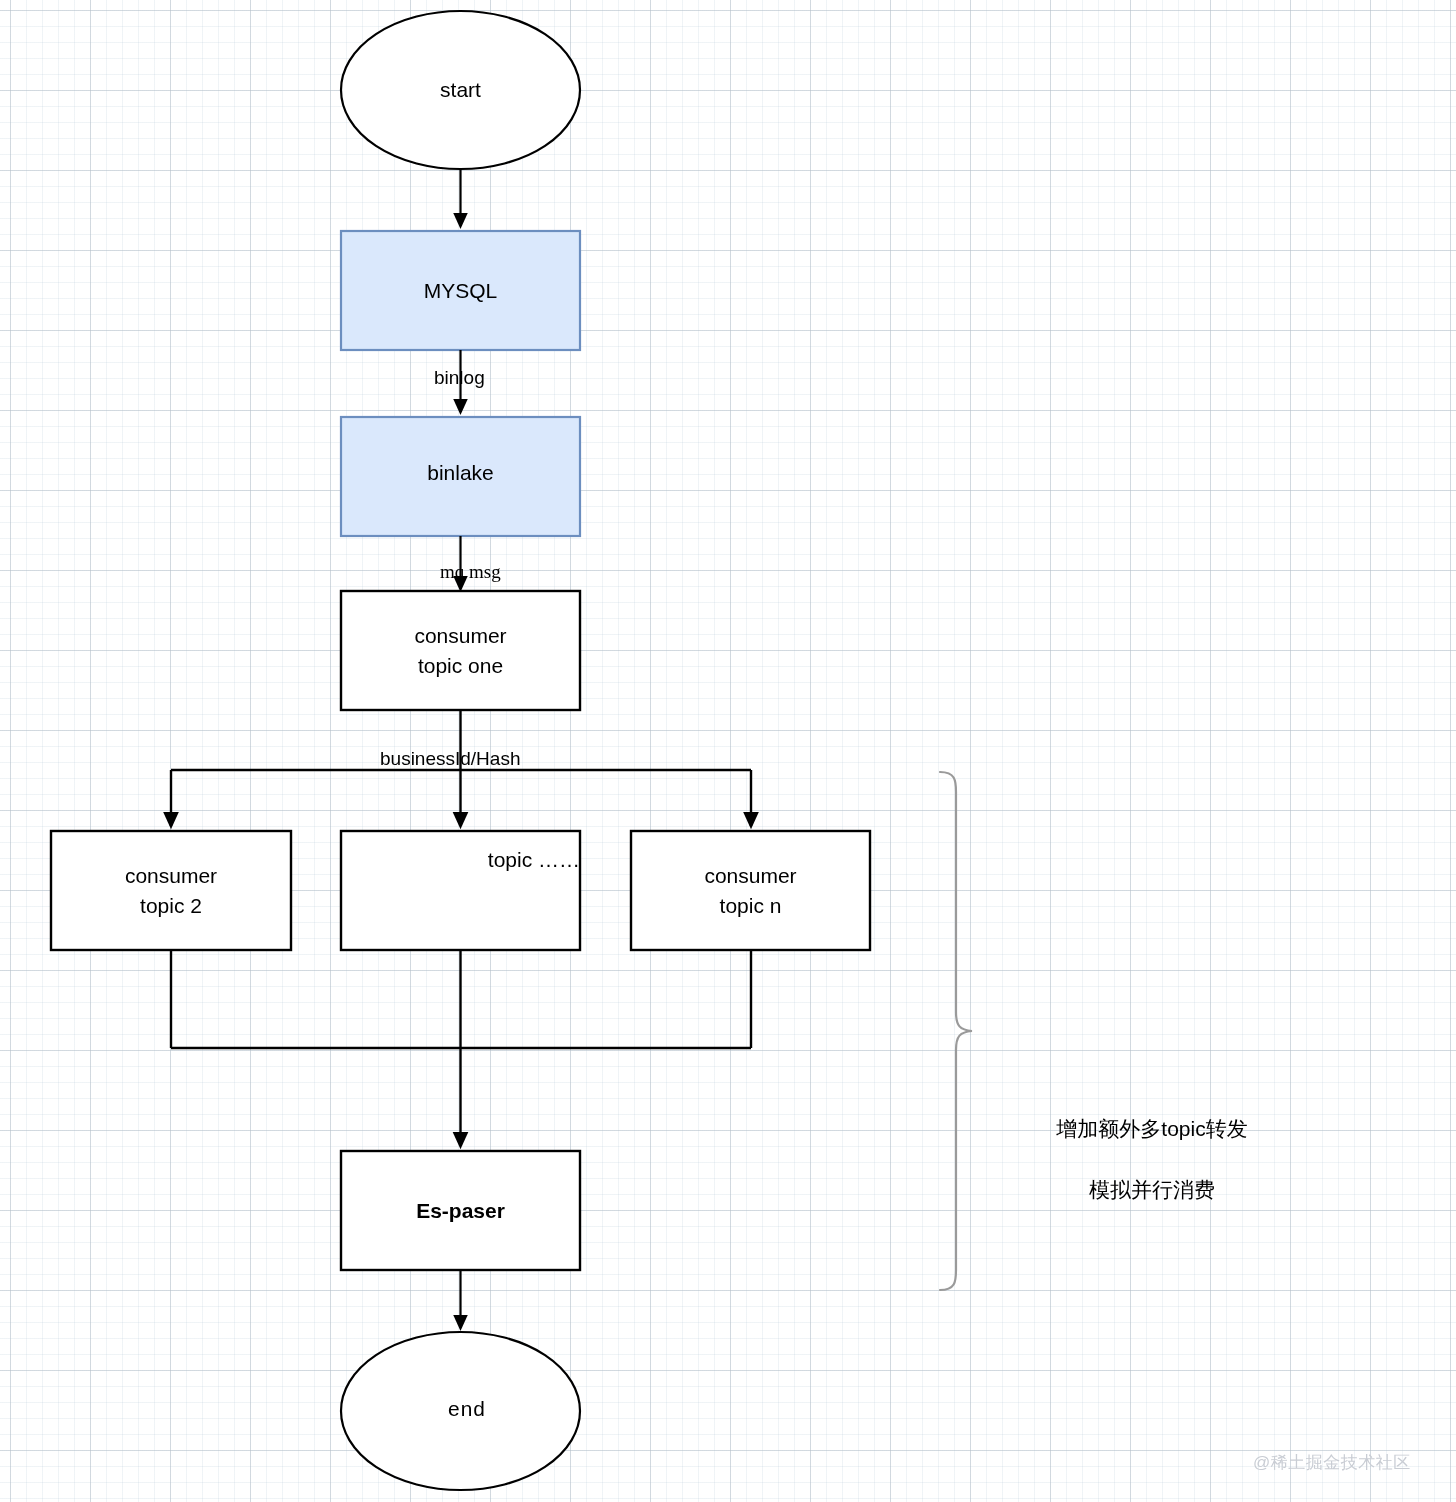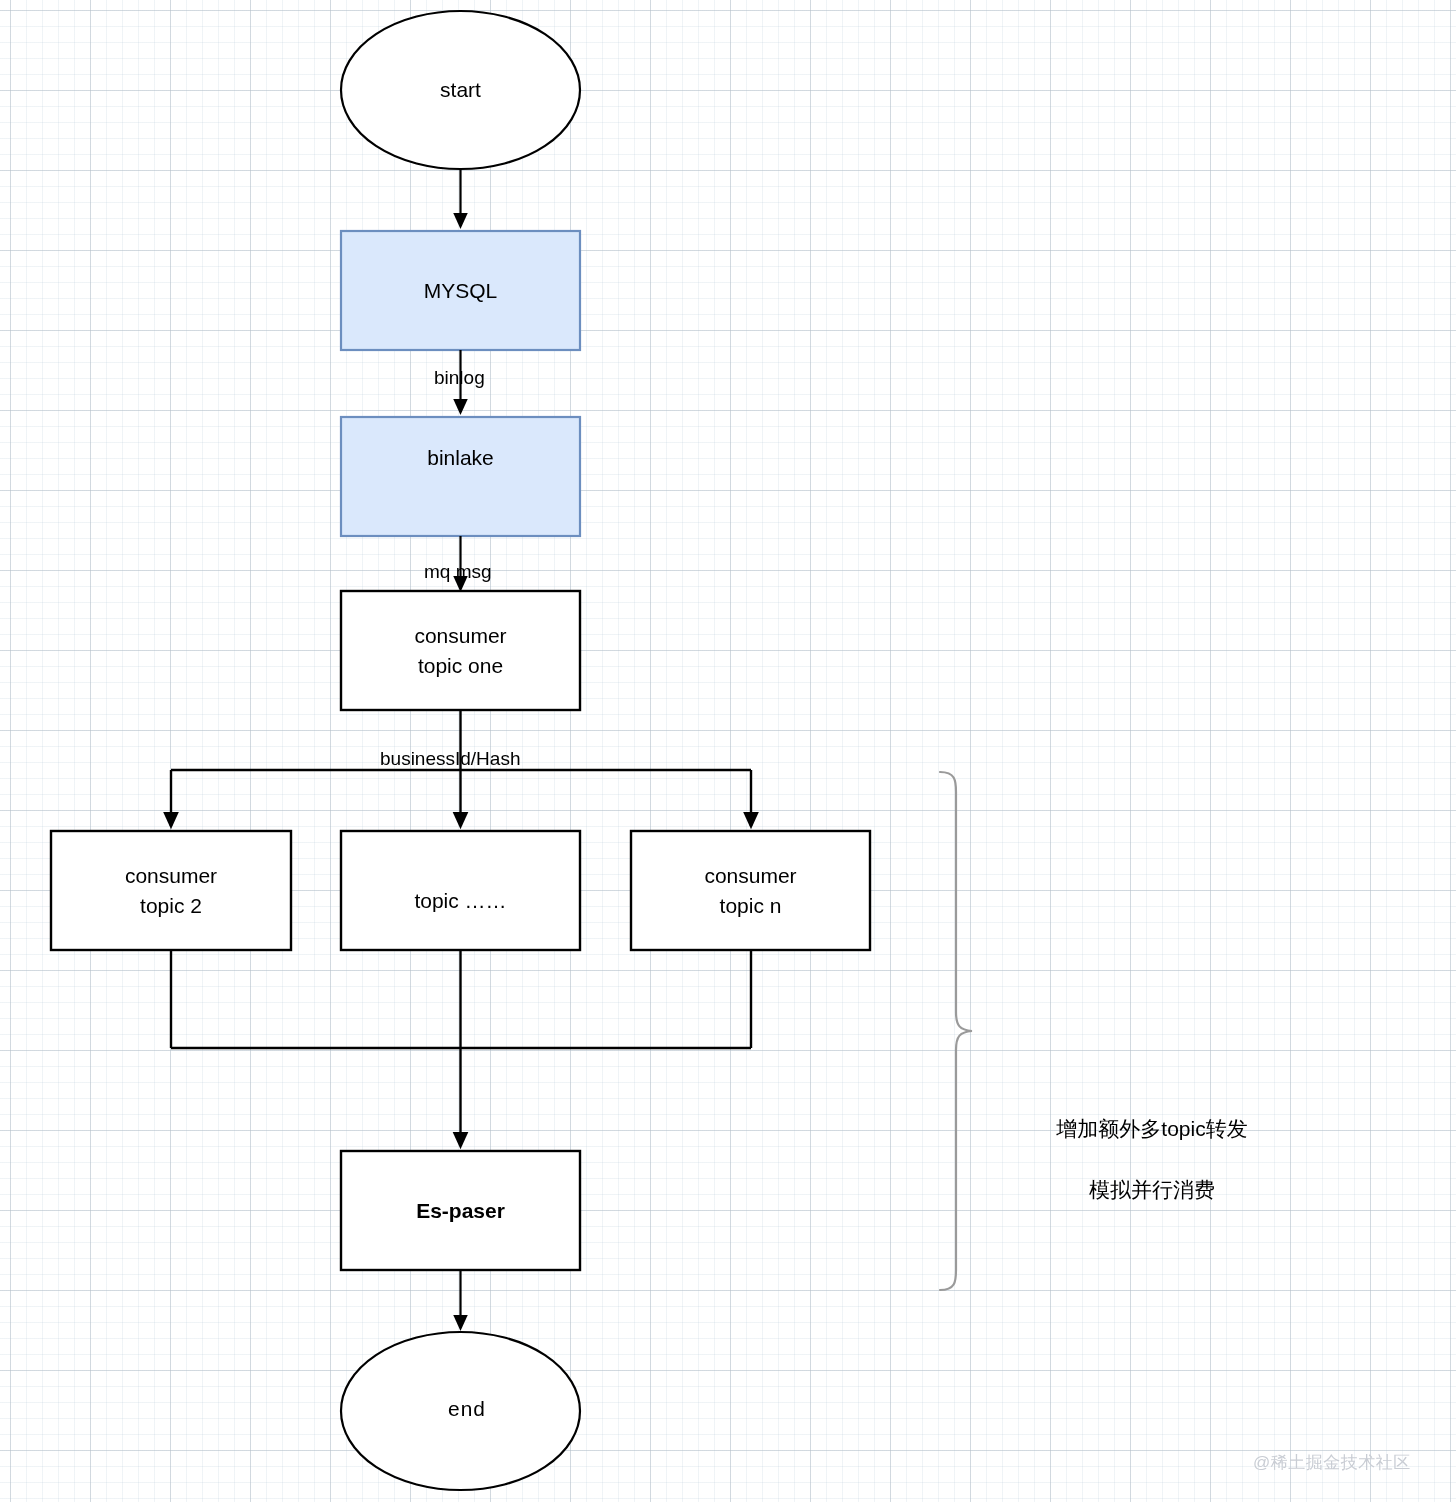--- a/index.html
+++ b/index.html
@@ -124,56 +124,56 @@
   </svg>
 
   <div class="node-label" style="left:341px; top:231px; width:239px; height:119px;">
     <span>MYSQL</span>
   </div>
 
   <div class="node-label" style="left:341px; top:11px; width:239px; height:158px;">
     <span>start</span>
   </div>
 
-  <div class="node-label" style="left:341px; top:398px; width:239px; height:119px;">
+  <div class="node-label" style="left:341px; top:413px; width:239px; height:119px;">
     <span>binlake</span>
   </div>
 
   <div class="node-label" style="left:341px; top:591px; width:239px; height:119px;">
     <span>consumer
 topic one</span>
   </div>
 
   <div class="node-label" style="left:51px; top:831px; width:240px; height:119px;">
     <span>consumer
 topic 2</span>
   </div>
 
-  <div class="node-label" style="left:341px; top:831px; width:239px; height:139px;">
+  <div class="node-label" style="left:341px; top:790px; width:239px; height:139px;align-items:flex-end;">
     <span>topic ……</span>
   </div>
 
   <div class="node-label" style="left:631px; top:831px; width:239px; height:119px;">
     <span>consumer
 topic n</span>
   </div>
 
   <div class="node-label" style="left:341px; top:1151px; width:239px; height:119px;font-weight:bold;">
     <span>Es-paser</span>
   </div>
 
   <div class="node-label" style="left:347px; top:1332px; width:239px; height:158px;font-family:Liberation Mono, monospace;">
     <span>end</span>
   </div>
 
   <div class="edge-label" style="left:434px; top:366px;">
     <span>binlog</span>
   </div>
 
-  <div class="edge-label" style="left:424px; top:560px;">
+  <div class="edge-label" style="left:440px; top:560px;font-family:Liberation Serif, serif;">
     <span>mq msg</span>
   </div>
 
   <div class="edge-label" style="left:380px; top:747px;">
     <span>businessId/Hash</span>
   </div>
 
   <div class="brace-note" style="left:988px; top:1084px; width:240px;margin-left:44px;">
     <div>增加额外多topic转发</div>
     <div>模拟并行消费</div>

